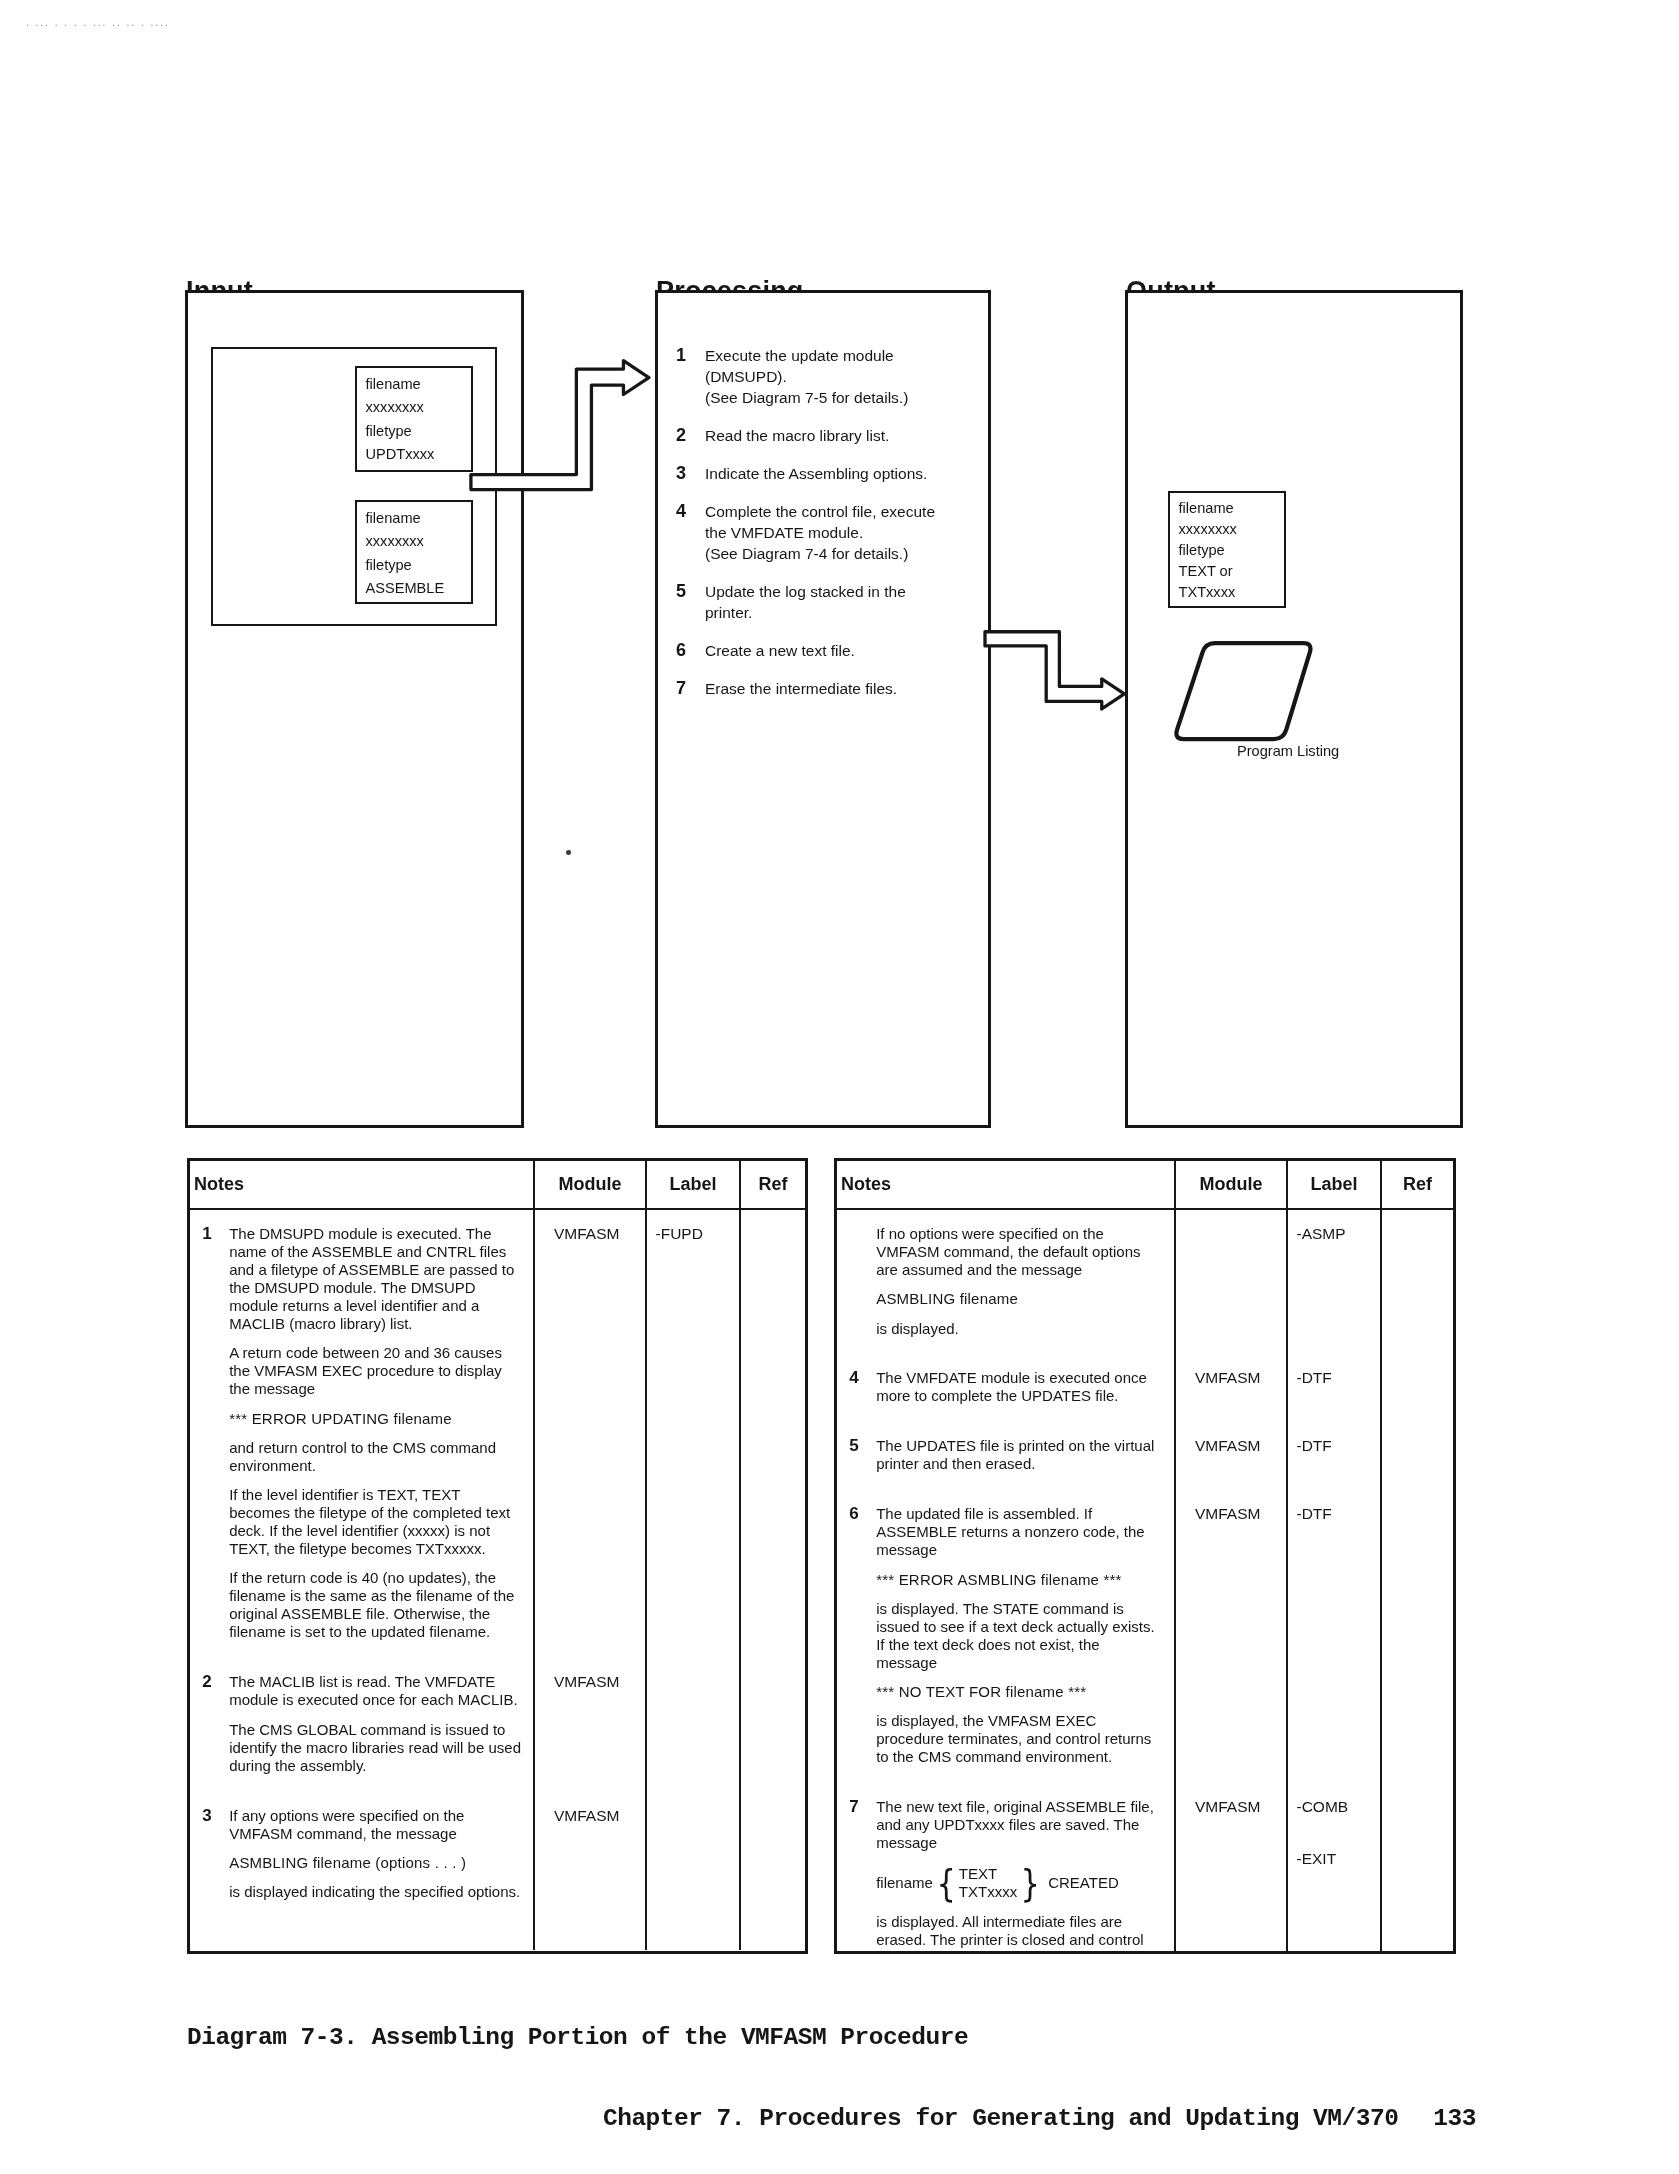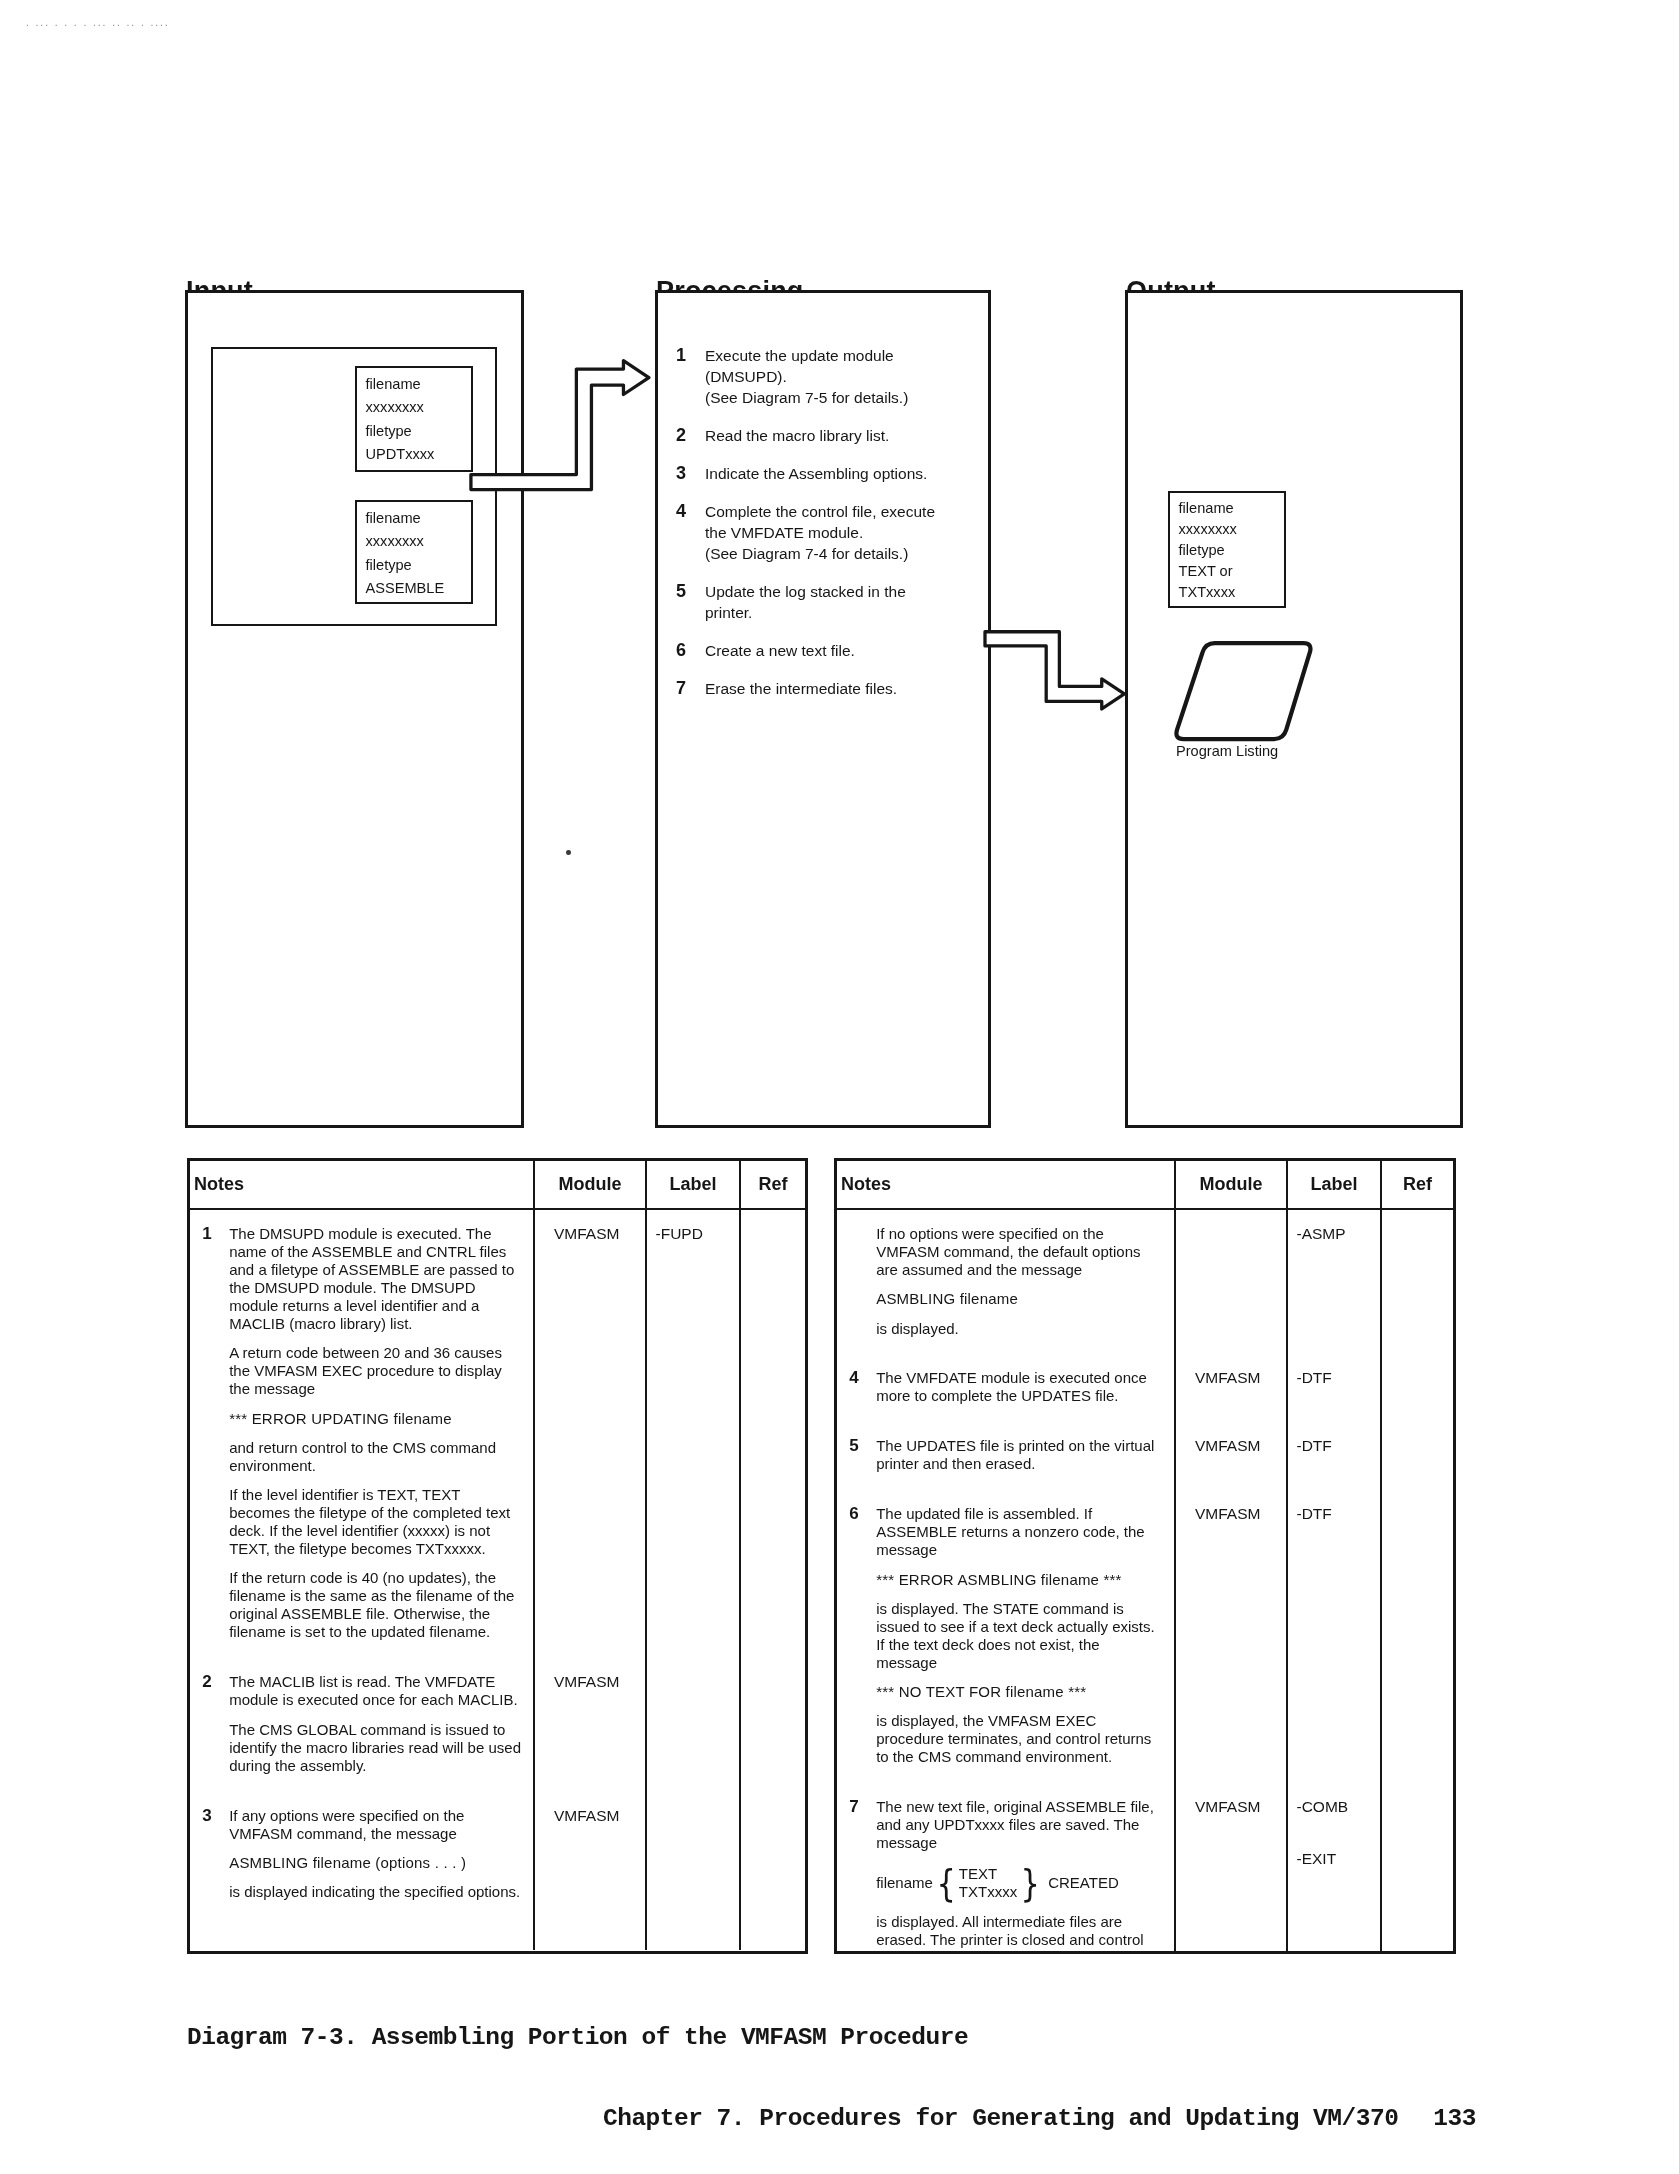--- a/index.html
+++ b/index.html
@@ -16,21 +16,21 @@
   .innerbox{position:absolute;border:2.8px solid #161616;background:#fff;}
   .filebox{position:absolute;border:2.8px solid #161616;background:#fff;
            font-size:14.6px;line-height:23.5px;padding:4.7px 3.8px 3.8px 8.5px;}
   .filebox.small{line-height:21px;}
 
   .steps{position:absolute;left:676px;top:345px;width:282px;}
   .step{display:flex;margin:0 0 17px 0;}
   .stepnum{flex:none;width:29px;font-weight:700;font-size:18px;line-height:21px;}
   .steplines{font-size:15.5px;line-height:21px;}
 
-  .listing-label{position:absolute;left:1176px;top:743px;font-size:14.6px;}
+  .listing-label{position:absolute;left:1237px;top:743px;font-size:14.6px;}
 
   svg.overlay{position:absolute;left:0;top:0;pointer-events:none;}
 
   
   .ntable{position:absolute;top:1158px;height:796px;border:3.8px solid #161616;background:#fff;
           box-sizing:border-box;overflow:hidden;}
   .t-left{left:187px;width:621px;}
   .t-right{left:834px;width:622px;}
   .thead{display:grid;height:47px;border-bottom:2.8px solid #161616;align-items:center;
          font-size:18px;font-weight:700;}

